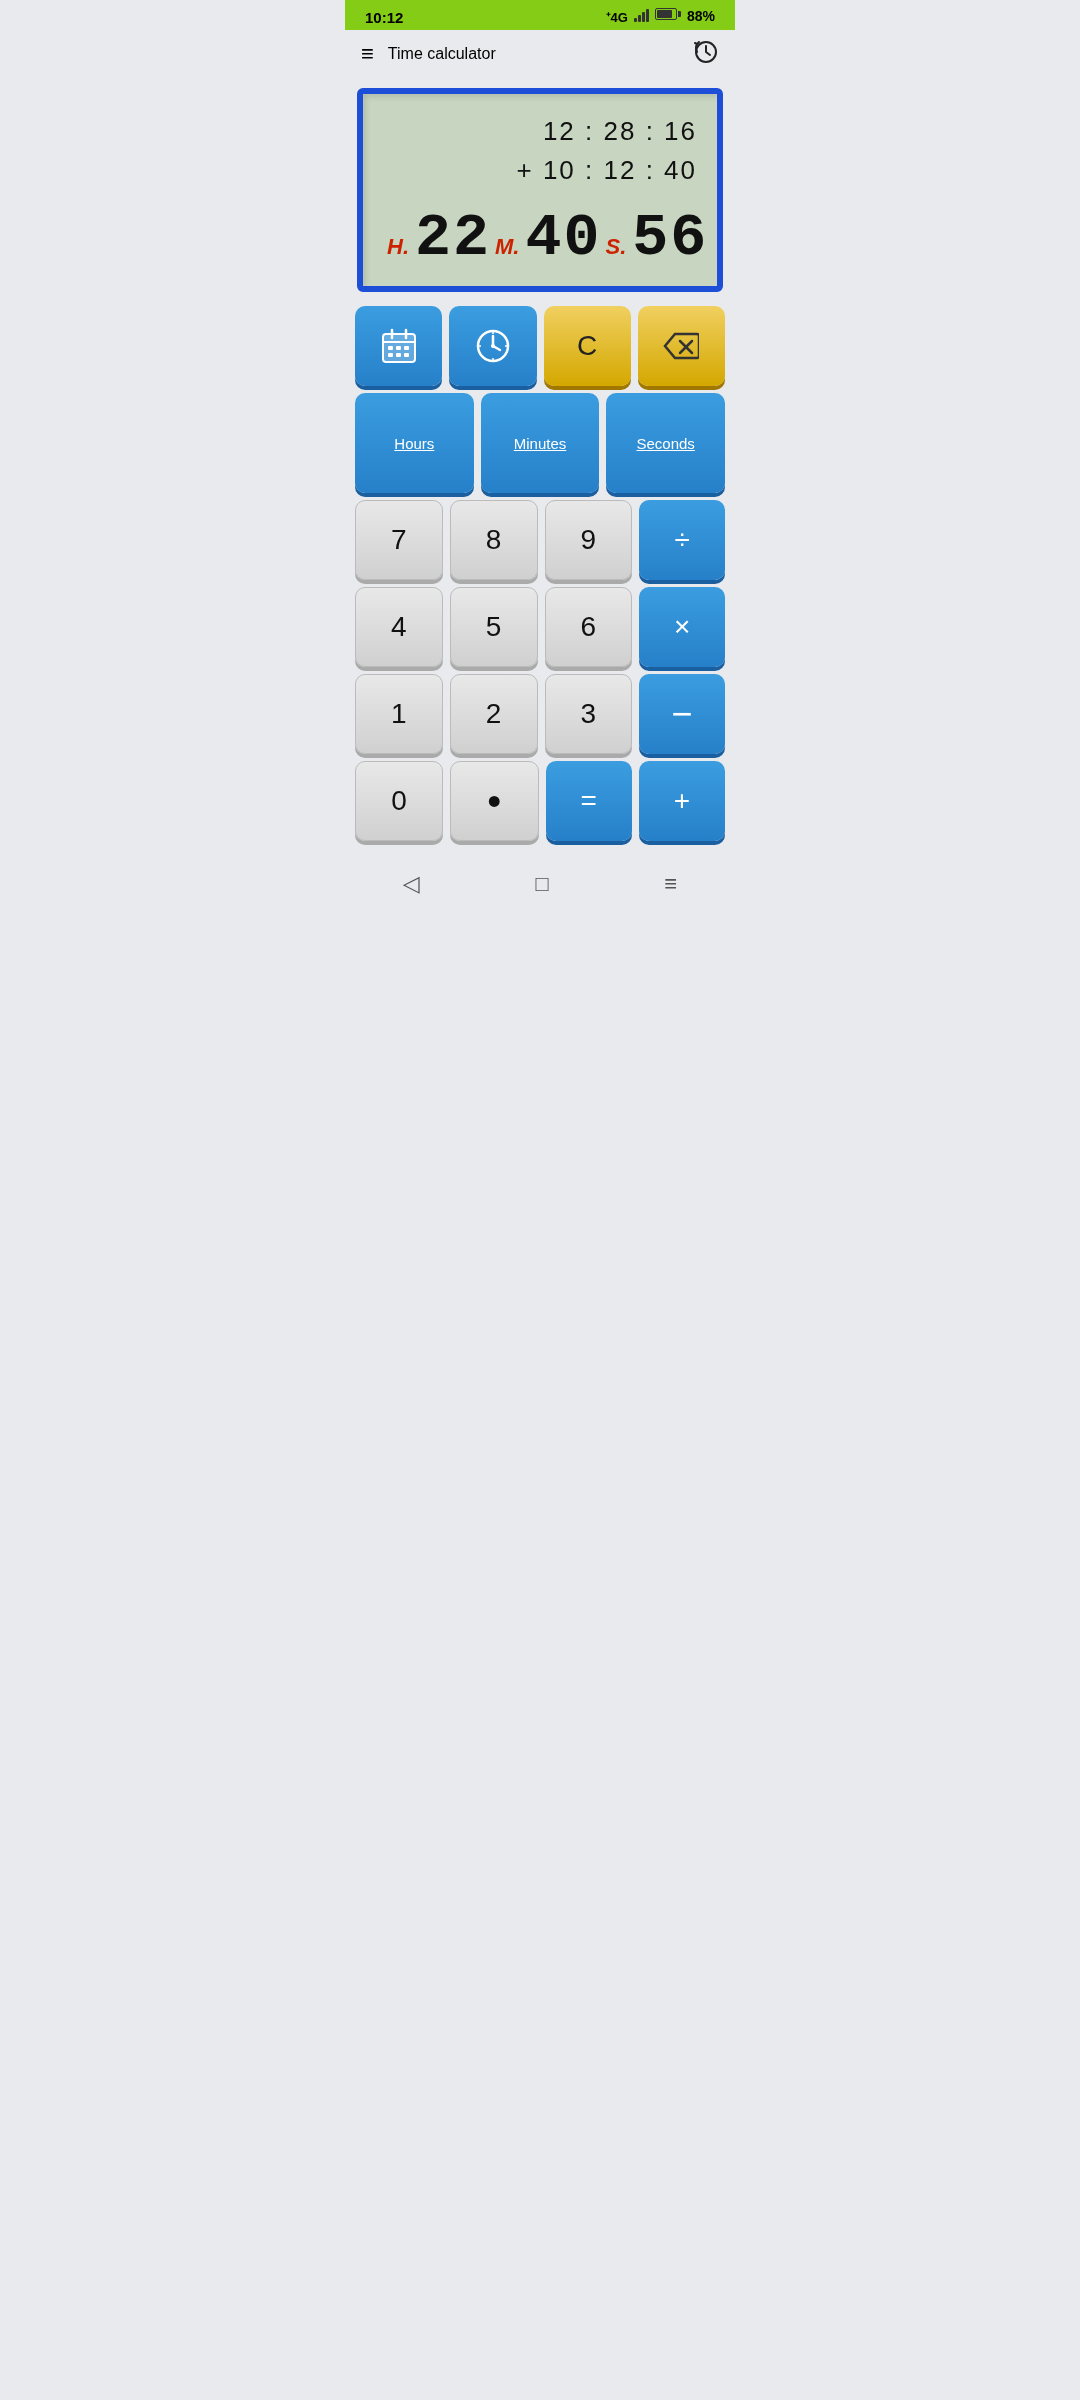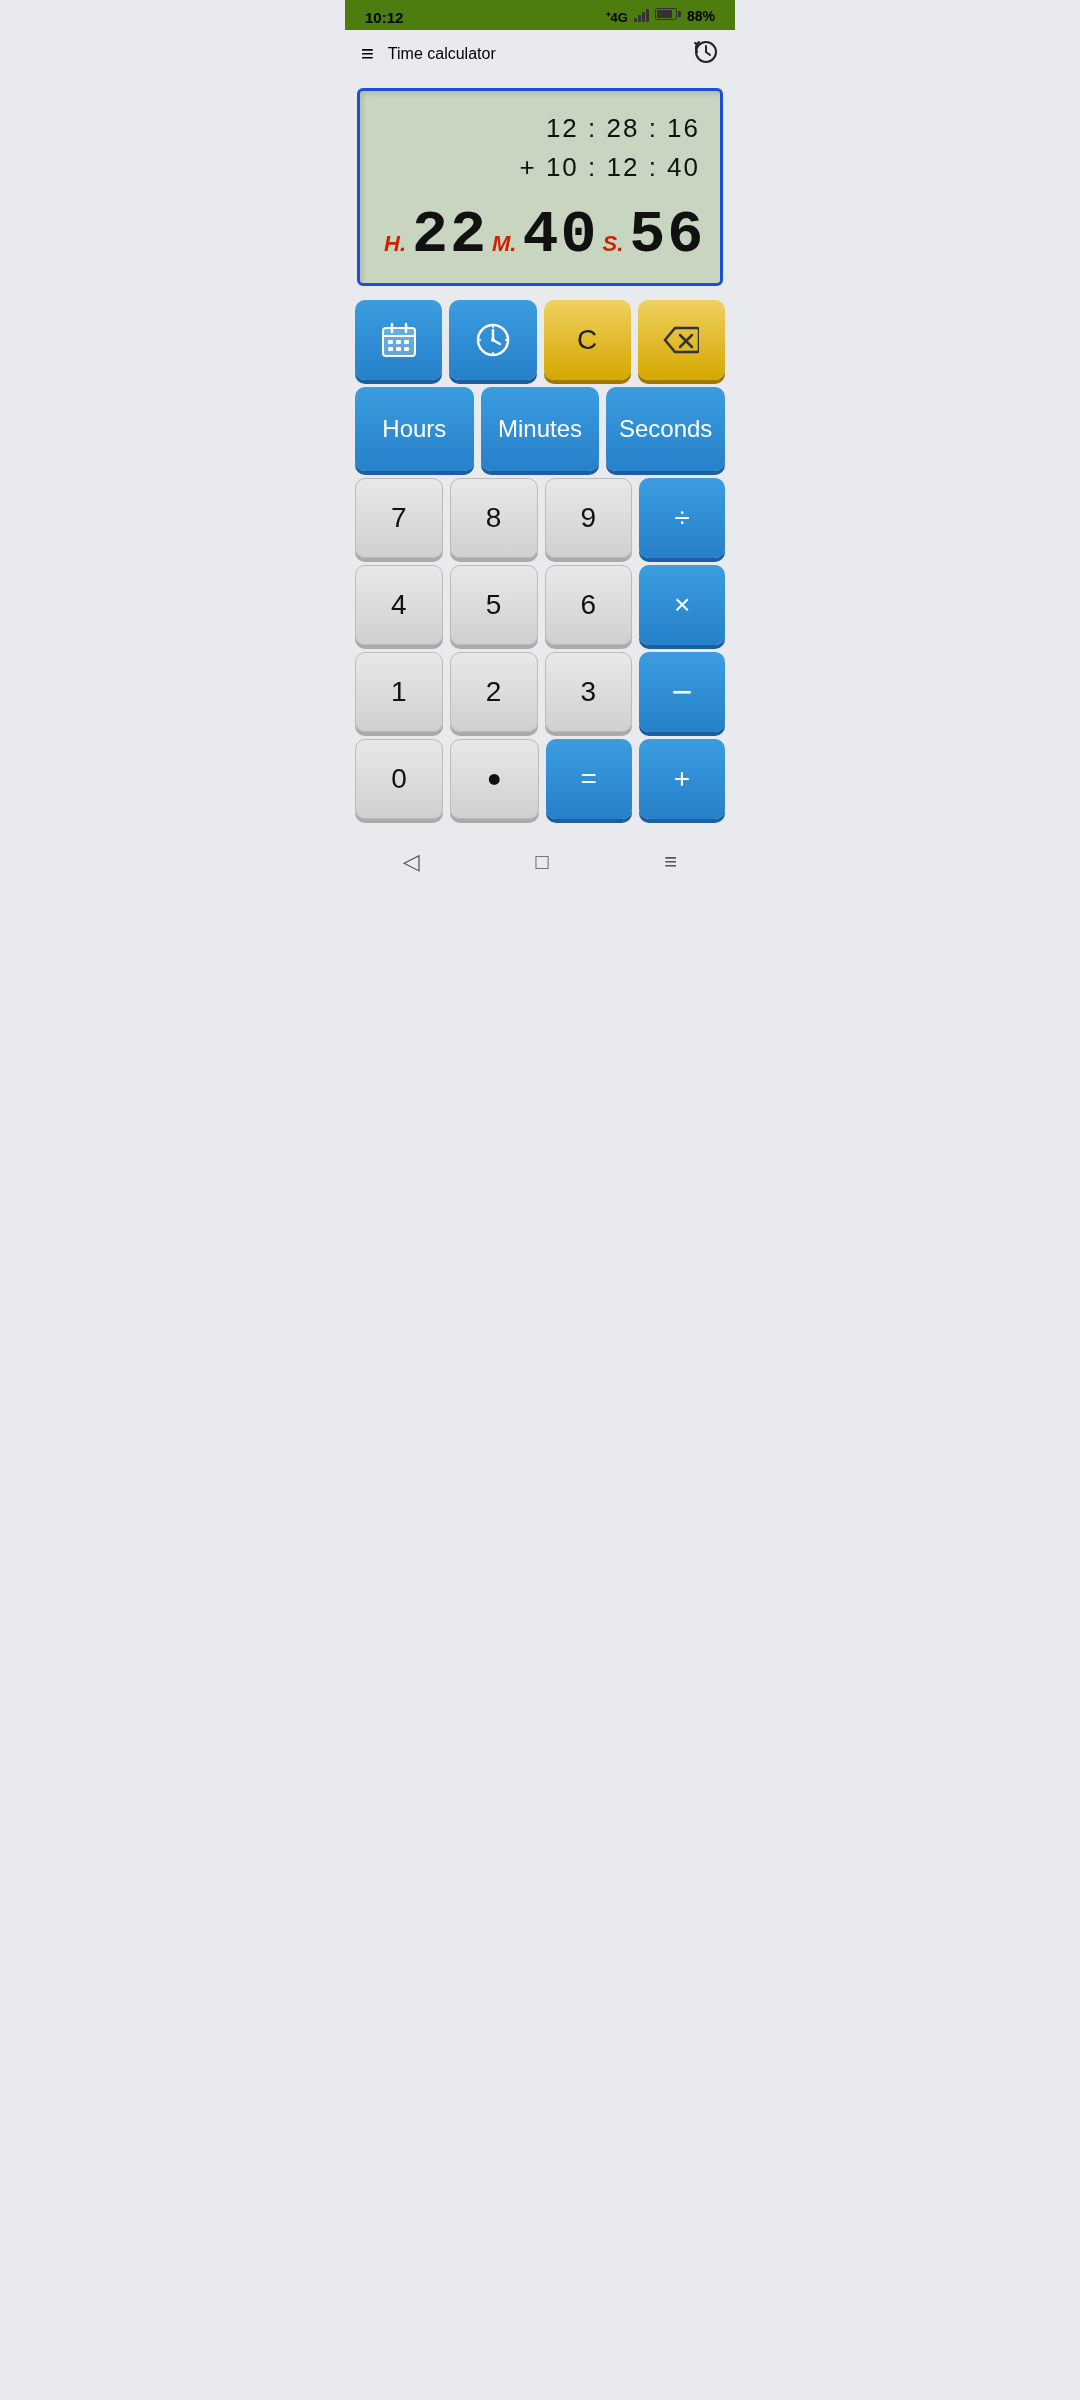--- a/index.html
+++ b/index.html
@@ -17,21 +17,21 @@
     }
 
     
     .status-bar {
       display: flex;
       justify-content: space-between;
       align-items: center;
       padding: 8px 20px 4px 20px;
       font-size: 15px;
       font-weight: 600;
-      background: #4d7c0f;
+      background: #84cc16;
     }
     .status-right {
       display: flex;
       align-items: flex-start;
       gap: 6px;
       font-size: 14px;
     }
 
     
     .top-bar {
@@ -52,21 +52,21 @@
     }
     .history-icon {
       font-size: 22px;
       cursor: pointer;
     }
 
     
     .display-wrapper {
       margin: 8px 12px 14px 12px;
       background: #c8d5c0;
-      border: 3px solid #1d4ed8;
+      border: 6px solid #1d4ed8;
       border-radius: 6px;
       padding: 18px 20px 14px 20px;
       box-shadow: inset 2px 2px 6px rgba(0,0,0,0.15), inset -1px -1px 4px rgba(255,255,255,0.3);
       min-height: 190px;
       position: relative;
     }
     .display-lines {
       text-align: right;
       margin-bottom: 10px;
     }
@@ -137,22 +137,23 @@
 
     
     .btn-icon-blue {
       background: linear-gradient(180deg, #3b9de0 0%, #2680c9 100%);
       color: #fff;
       box-shadow: 0 4px 0 #1a5fa0;
     }
 
     
     .btn-unit {
-      font-size: 24px;
-      height: 84px;
+      font-size: 15px;
+      height: 100px;
+      text-decoration: underline;
     }
 
     
     .nav-bar {
       display: flex;
       justify-content: space-around;
       align-items: center;
       padding: 14px 0 10px 0;
       margin-top: auto;
       background: #e8eaed;

